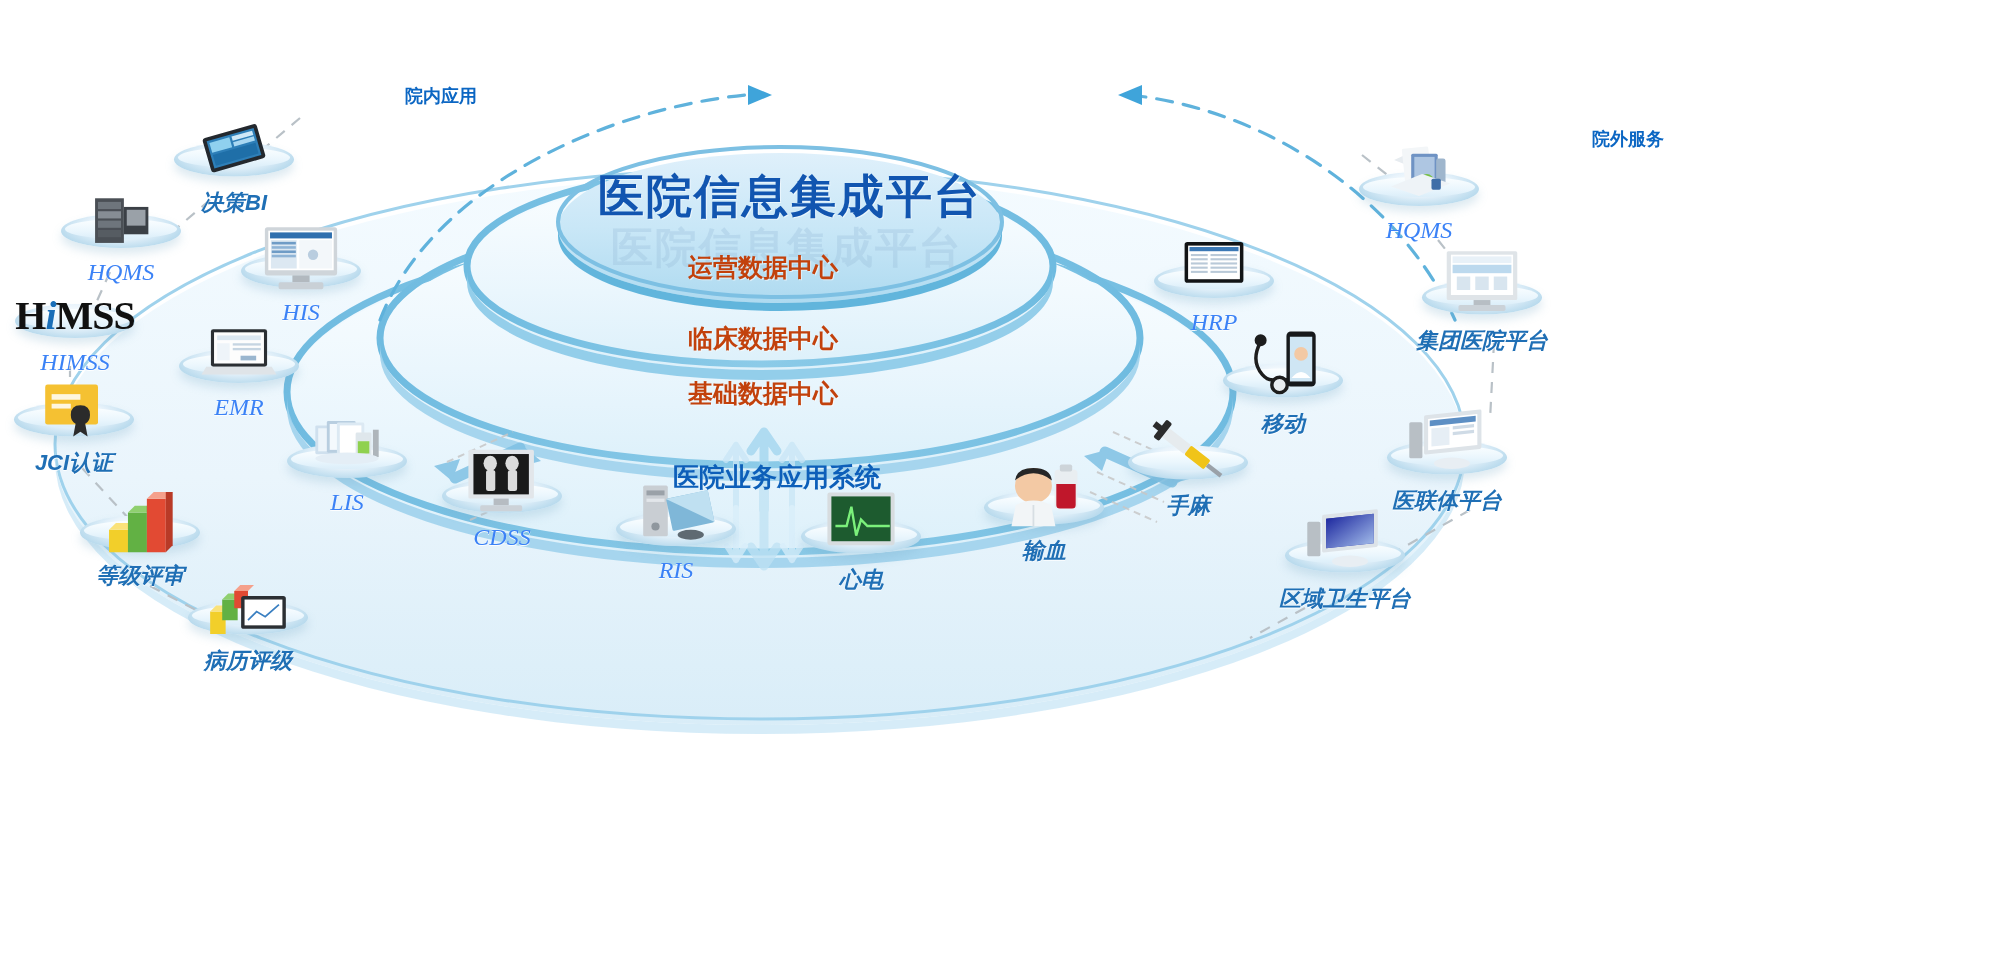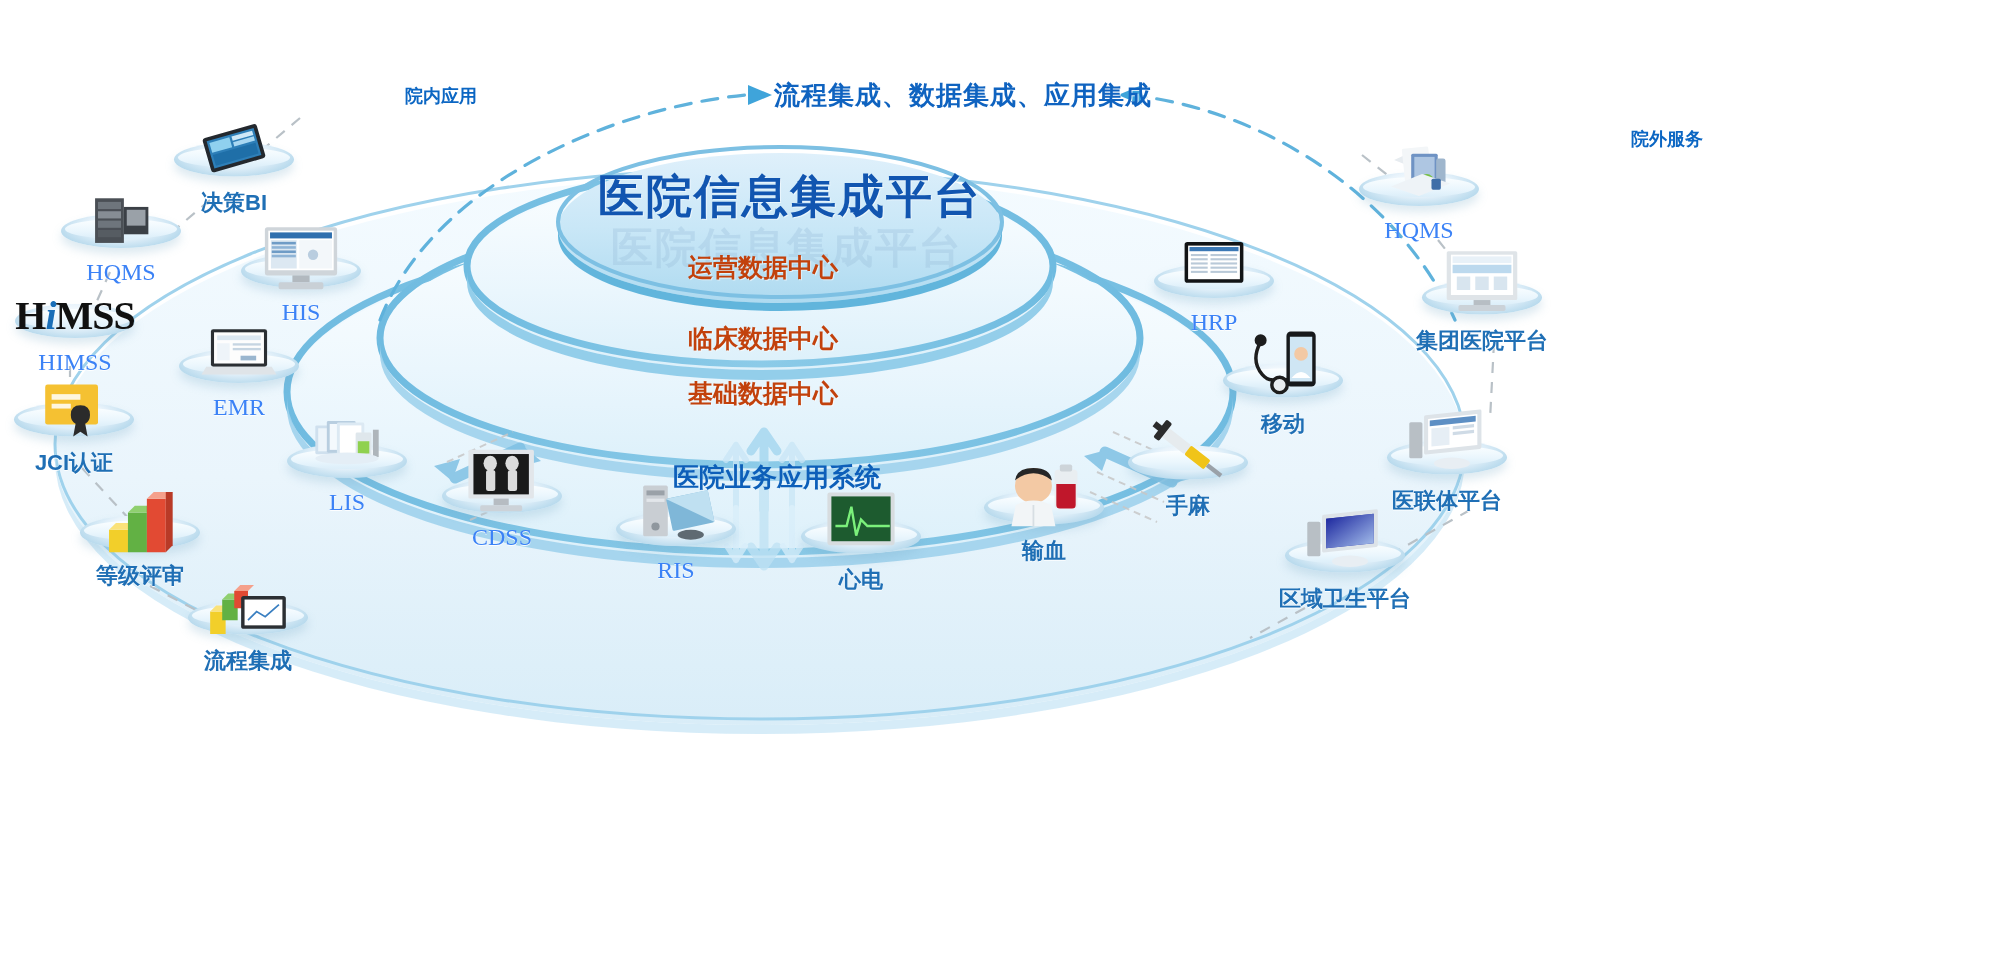--- a/index.html
+++ b/index.html
@@ -22,20 +22,21 @@
     border-radius:50%;
     background:linear-gradient(180deg,#fbfeff 0%,#eaf6fd 60%,#dbeef9 100%);
   }
   .node .glyph{
     position:absolute;left:50%;top:50%;transform:translate(-50%,-62%);
     z-index:3;pointer-events:none;
   }
   .node .caption{
     margin-top:11px;color:#1f6fb5;font-size:22px;font-weight:700;white-space:nowrap;
     text-shadow:0 1px 0 rgba(255,255,255,.9);
+    font-style:italic;
   }
   .caption.en{font-family:"Liberation Serif","DejaVu Serif",serif;font-weight:400;font-size:24px;color:#3b82f6;}
   .grp-label{
     position:absolute;transform:translate(-50%,-50%);
     color:#0b66c3;font-size:18px;font-weight:700;white-space:nowrap;
     text-shadow:1px 1px 0 rgba(255,255,255,.85);
   }
   .banner{
     position:absolute;transform:translate(-50%,-50%);
     color:#0f63c0;font-size:26px;font-weight:700;white-space:nowrap;letter-spacing:1px;
@@ -166,24 +167,23 @@
     <g opacity=".85">
       <path d="M1105 452 L 1172 482" stroke="#7fc1e4" stroke-width="11" fill="none" stroke-linecap="round"></path>
       <path d="M1102 449 l-8 22 l26 -7 z" fill="#7fc1e4" transform="rotate(180 1102 460)"></path>
       <path d="M1175 485 l8 -22 l-26 7 z" fill="#7fc1e4" transform="rotate(180 1175 474)"></path>
       <path d="M1097 472 L 1164 502" stroke="#c7c7c7" stroke-width="2" stroke-dasharray="7 5" fill="none"></path>
       <path d="M1090 492 L 1157 522" stroke="#c7c7c7" stroke-width="2" stroke-dasharray="7 5" fill="none"></path>
       <path d="M1113 432 L 1180 462" stroke="#c7c7c7" stroke-width="2" stroke-dasharray="7 5" fill="none"></path>
     </g>
   </svg>
 
-  <div class="banner" style="left:963px;top:95px;">流程集成、数据集成、应用集成</div>
 
   <div class="grp-label" style="left:441px;top:96px;">院内应用</div>
-  <div class="grp-label" style="left:1667px;top:139px;">院外服务</div>
+  <div class="grp-label" style="left:1628px;top:139px;">院外服务</div>
 
   <div class="ghost" style="left:787px;top:248px;">医院信息集成平台</div>
   <div class="ring-label ring-title" style="left:790px;top:197px;">医院信息集成平台</div>
   <div class="ring-label ring-sub" style="left:763px;top:267px;">运营数据中心</div>
   <div class="ring-label ring-sub" style="left:763px;top:338px;text-align:right;">临床数据中心</div>
   <div class="ring-label ring-sub" style="left:763px;top:393px;">基础数据中心</div>
   <div class="biz-label" style="left:777px;top:477px;">医院业务应用系统</div>
 
   <div id="nodes">
       <div class="node" style="left: 234px; top: 180px;">
@@ -257,21 +257,21 @@
               <path d="M6 58 l7 -7 h18 l-7 7z" fill="#fae27a"></path>
               <path d="M20 44 h18 v24 h-18z" fill="#62b144"></path>
               <path d="M20 44 l7 -7 h18 l-7 7z" fill="#8fd06f"></path>
               <path d="M34 34 h16 v20 h-16z" fill="#e24a33"></path>
               <path d="M34 34 l7 -7 h16 l-7 7z" fill="#f5a08b"></path>
               <rect x="42" y="40" width="52" height="38" rx="3" fill="#2b2f33"></rect>
               <rect x="46" y="44" width="44" height="30" fill="#fff"></rect>
               <polyline points="50,68 60,58 70,64 86,50" fill="none" stroke="#3a7fc1" stroke-width="2"></polyline>
             </svg></div>
         </div>
-        <div class="caption">流程集成</div>
+        <div class="caption">病历评级</div>
       </div>
       <div class="node" style="left: 301px; top: 290px;">
         <div class="disc">
           <div class="glyph"><svg width="92" height="86" viewBox="0 0 100 100">
               <rect x="8" y="14" width="84" height="56" rx="3" fill="#cfd5da"></rect>
               <rect x="12" y="18" width="76" height="46" fill="#ffffff"></rect>
               <rect x="14" y="20" width="72" height="7" fill="#2f6fae"></rect>
               <rect x="15" y="29" width="30" height="33" fill="#dce8f2"></rect>
               <rect x="16" y="31" width="28" height="3" fill="#6f9cc6"></rect>
               <rect x="16" y="36" width="28" height="3" fill="#8fb4d6"></rect>

